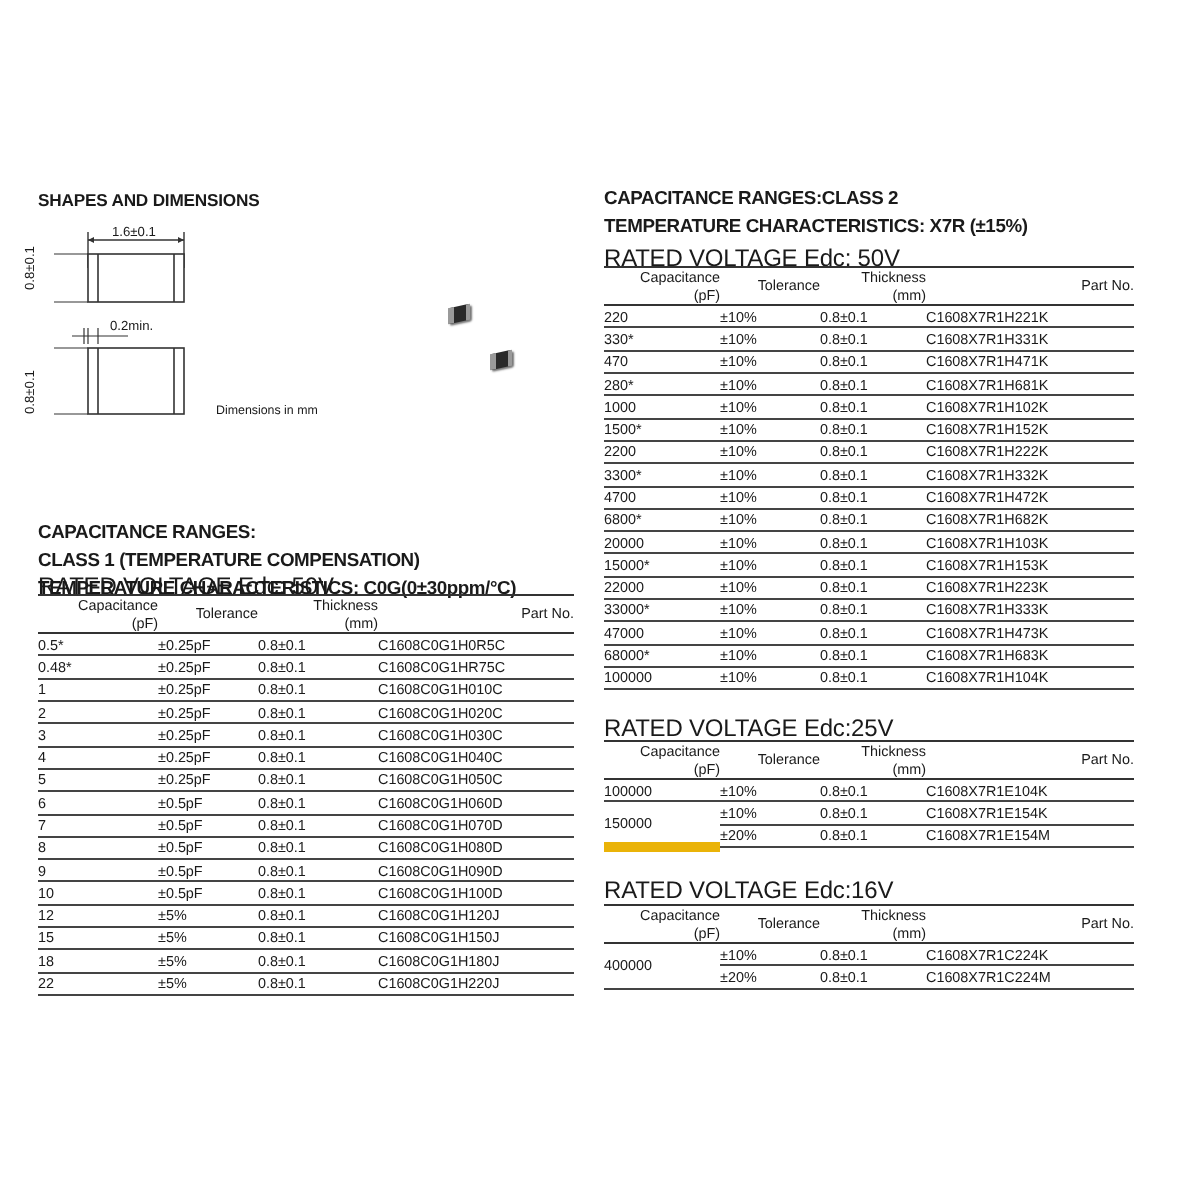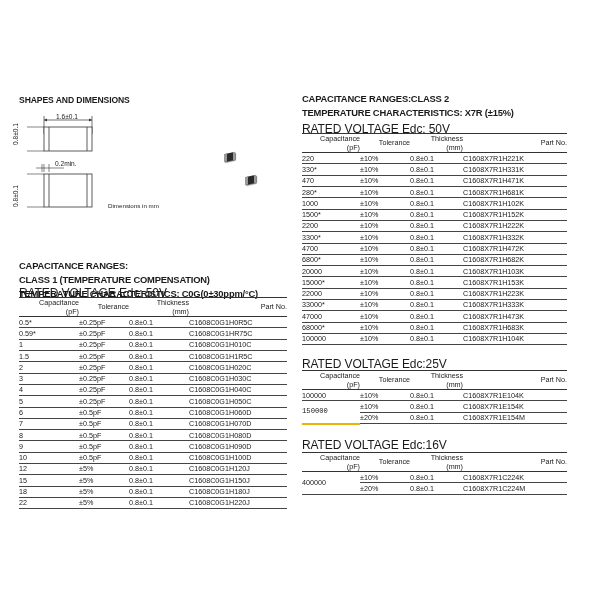--- a/index.html
+++ b/index.html
@@ -82,36 +82,30 @@
     </tr>
   </thead>
   <tbody>
       <tr>
         <td>0.5*</td>
         <td>±0.25pF</td>
         <td>0.8±0.1</td>
         <td>C1608C0G1H0R5C</td>
       </tr>
       <tr>
-        <td>0.59*</td>
+        <td>0.48*</td>
         <td>±0.25pF</td>
         <td>0.8±0.1</td>
         <td>C1608C0G1HR75C</td>
       </tr>
       <tr>
         <td>1</td>
         <td>±0.25pF</td>
         <td>0.8±0.1</td>
         <td>C1608C0G1H010C</td>
-      </tr>
-      <tr>
-        <td>1.5</td>
-        <td>±0.25pF</td>
-        <td>0.8±0.1</td>
-        <td>C1608C0G1H1R5C</td>
       </tr>
       <tr>
         <td>2</td>
         <td>±0.25pF</td>
         <td>0.8±0.1</td>
         <td>C1608C0G1H020C</td>
       </tr>
       <tr>
         <td>3</td>
         <td>±0.25pF</td>
@@ -331,21 +325,21 @@
     </tr>
   </thead>
   <tbody>
     <tr>
       <td>100000</td>
       <td>±10%</td>
       <td>0.8±0.1</td>
       <td>C1608X7R1E104K</td>
     </tr>
     <tr>
-      <td class="sub" rowspan="2" style="border-bottom:2px solid #eab308;font-family:Liberation Mono, monospace;">150000</td>
+      <td class="sub" rowspan="2" style="border-bottom:5px solid #eab308;">150000</td>
       <td>±10%</td>
       <td>0.8±0.1</td>
       <td>C1608X7R1E154K</td>
     </tr>
     <tr>
       <td>±20%</td>
       <td>0.8±0.1</td>
       <td>C1608X7R1E154M</td>
     </tr>
   </tbody>

